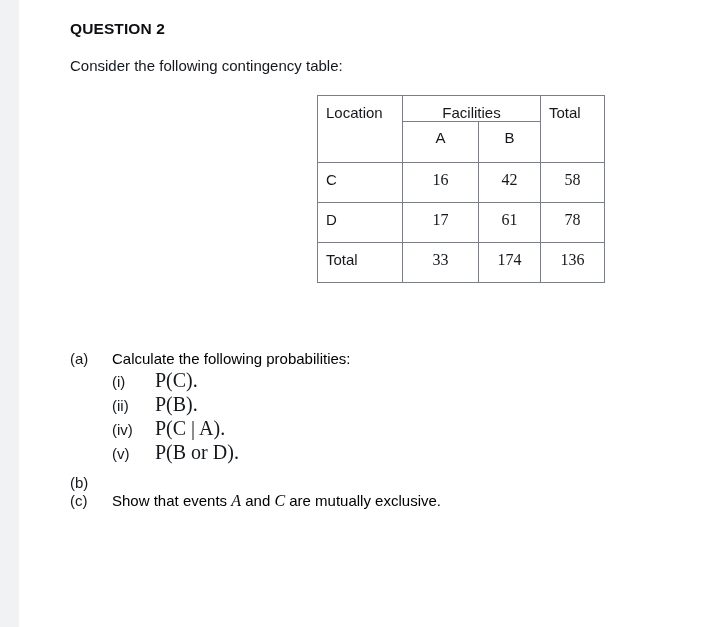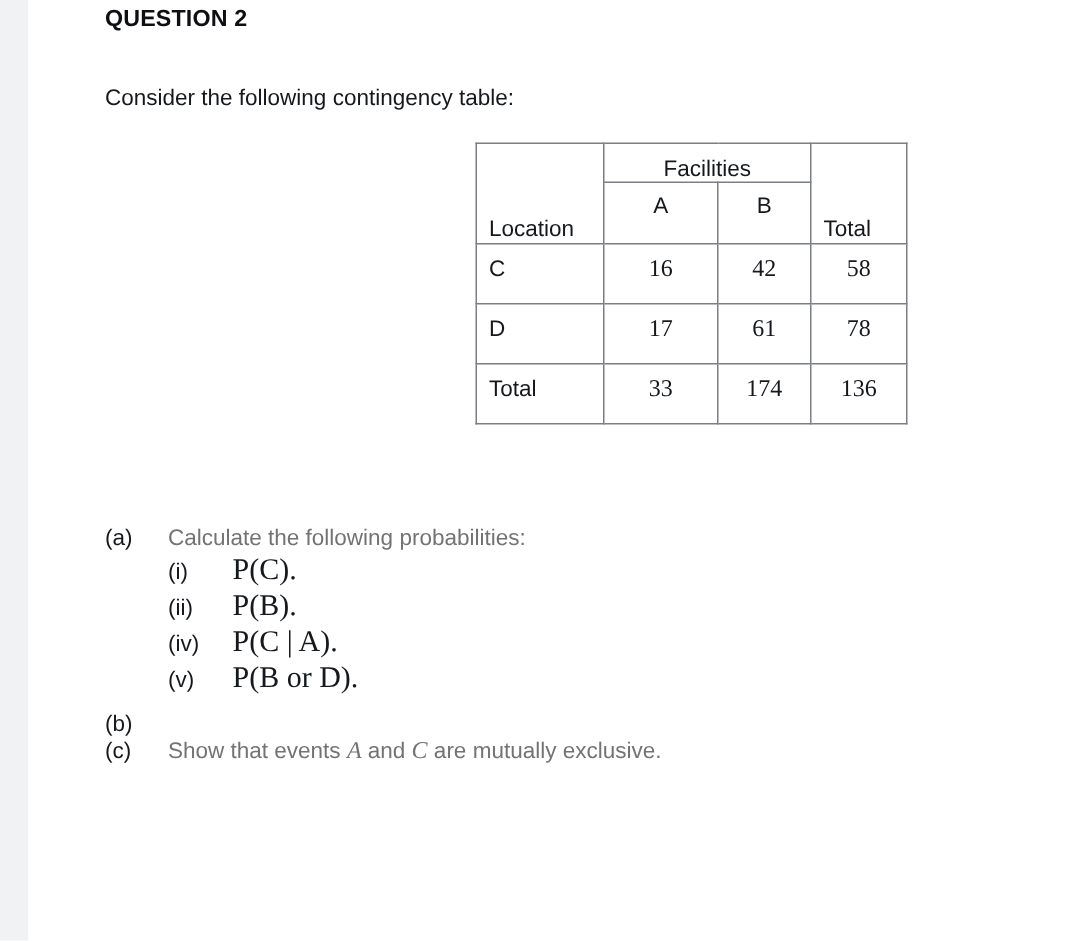--- a/index.html
+++ b/index.html
@@ -31,21 +31,21 @@
     left: 19px;
     top: 0;
     width: 701px;
     height: 627px;
     background: #ffffff;
   }
 
   .q-heading {
     position: absolute;
     left: 51px;
-    top: 4px;
+    top: 20px;
     font-size: 15.5px;
     font-weight: bold;
     letter-spacing: 0.1px;
     color: #0d0f12;
     text-align: right;
   }
 
   .intro-line {
     position: absolute;
     left: 51px;
@@ -80,21 +80,21 @@
 
   
   .cell {
     padding: 7px 0 0 0;
     height: 100%;
     box-sizing: border-box;
   }
   .cell-left   { padding-left: 8px; text-align: left; }
   .cell-center { text-align: center; }
 
-  .hdr-tall .cell  { padding-top: 28px; margin-top: 40px; }
+  .hdr-tall .cell  { padding-top: 28px; }
   .hdr-band .cell  { padding-top: 8px; }
   .hdr-sub  .cell  { padding-top: 7px; }
 
   .row-data td { height: 39px; }
   .row-data .cell { padding-top: 8px; }
 
   
   .num {
     font-family: "Liberation Serif", serif;
     font-size: 16px;
@@ -113,21 +113,21 @@
     margin-bottom: 1px;
   }
   .part-label {
     width: 42px;
     flex: none;
     font-size: 15px;
     color: #15181c;
   }
   .part-text {
     font-size: 15px;
-    color: #737373;
+    color: #000000;
   }
 
   .subitems {
     margin-top: 2px;
     margin-left: 42px;
   }
   .sub-row {
     display: flex;
     align-items: baseline;
     margin-bottom: 1px;

